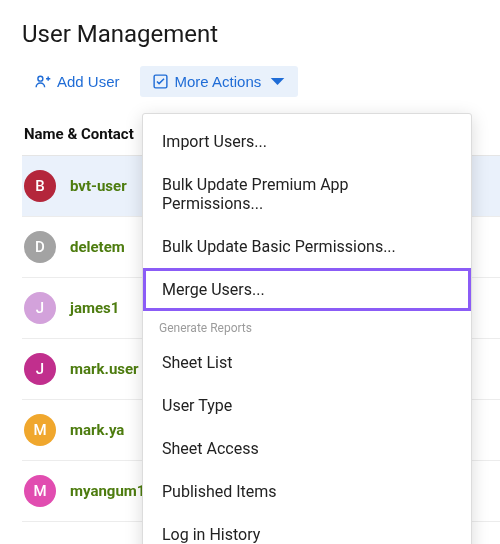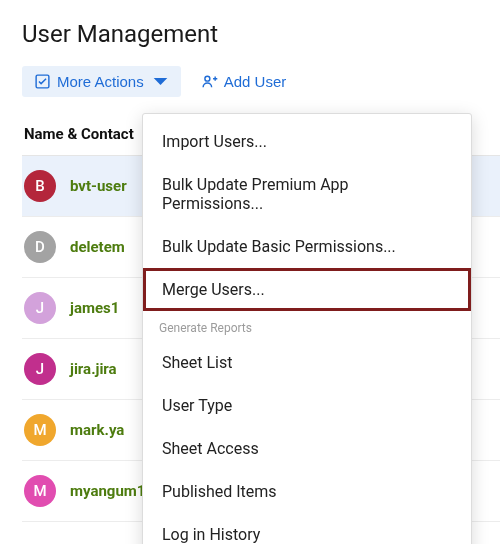--- a/index.html
+++ b/index.html
@@ -92,80 +92,80 @@
       z-index: 100;
     }
     .dropdown-item {
       padding: 9px 16px;
       font-size: 16px;
       color: #222;
       cursor: pointer;
       border: 3px solid transparent;
     }
     .dropdown-item.highlighted {
-      border: 3px solid #7f1d1d;
+      border: 3px solid #8b5cf6;
     }
     .dropdown-header {
       padding: 10px 16px 6px 16px;
       font-size: 12px;
       color: #9c9c9c;
       cursor: default;
     }
     .dropdown-divider {
       height: 1px;
       background: #e5e5e5;
       margin: 4px 0;
     }
   </style>
 </head>
 <body>
 
 <div class="page">
   <h1 class="page-title">User Management</h1>
 
   <div class="toolbar">
+    <button class="toolbar-btn">
+      <svg viewBox="0 0 24 24" fill="none" stroke="#1f6cd6" stroke-width="2">
+        <circle cx="9" cy="8" r="3.5"></circle>
+        <path d="M3 20c0-3.3 2.7-6 6-6s6 2.7 6 6"></path>
+        <path d="M17 8h6M20 5v6"></path>
+      </svg>
+      <span>Add User</span>
+    </button>
+
     <button class="toolbar-btn active">
       <svg viewBox="0 0 24 24" fill="none" stroke="#1f6cd6" stroke-width="2">
         <rect x="3" y="3" width="18" height="18" rx="2"></rect>
         <path d="M7 12l3 3 7-7"></path>
       </svg>
       <span>More Actions</span>
       <svg class="caret" width="9" height="9" viewBox="0 0 10 10">
         <path d="M1 3l4 4 4-4" fill="#1f6cd6"></path>
       </svg>
-    </button>
-
-    <button class="toolbar-btn">
-      <svg viewBox="0 0 24 24" fill="none" stroke="#1f6cd6" stroke-width="2">
-        <circle cx="9" cy="8" r="3.5"></circle>
-        <path d="M3 20c0-3.3 2.7-6 6-6s6 2.7 6 6"></path>
-        <path d="M17 8h6M20 5v6"></path>
-      </svg>
-      <span>Add User</span>
     </button>
   </div>
 
   <div class="header-row">Name &amp; Contact</div>
 
   <div id="user-list">
       <div class="user-row selected">
         <div class="avatar" style="background: rgb(180, 38, 59);">B</div>
         <div class="user-name">bvt-user</div>
       </div>
       <div class="user-row">
         <div class="avatar" style="background: rgb(163, 163, 163);">D</div>
         <div class="user-name">deletem</div>
       </div>
       <div class="user-row">
         <div class="avatar" style="background: rgb(211, 162, 219);">J</div>
         <div class="user-name">james1</div>
       </div>
       <div class="user-row">
         <div class="avatar" style="background: rgb(193, 47, 141);">J</div>
-        <div class="user-name">jira.jira</div>
+        <div class="user-name">mark.user</div>
       </div>
       <div class="user-row">
         <div class="avatar" style="background: rgb(240, 167, 45);">M</div>
         <div class="user-name">mark.ya</div>
       </div>
       <div class="user-row">
         <div class="avatar" style="background: rgb(225, 77, 176);">M</div>
         <div class="user-name">myangum11@smardevtest2.com</div>
       </div>
     </div>

